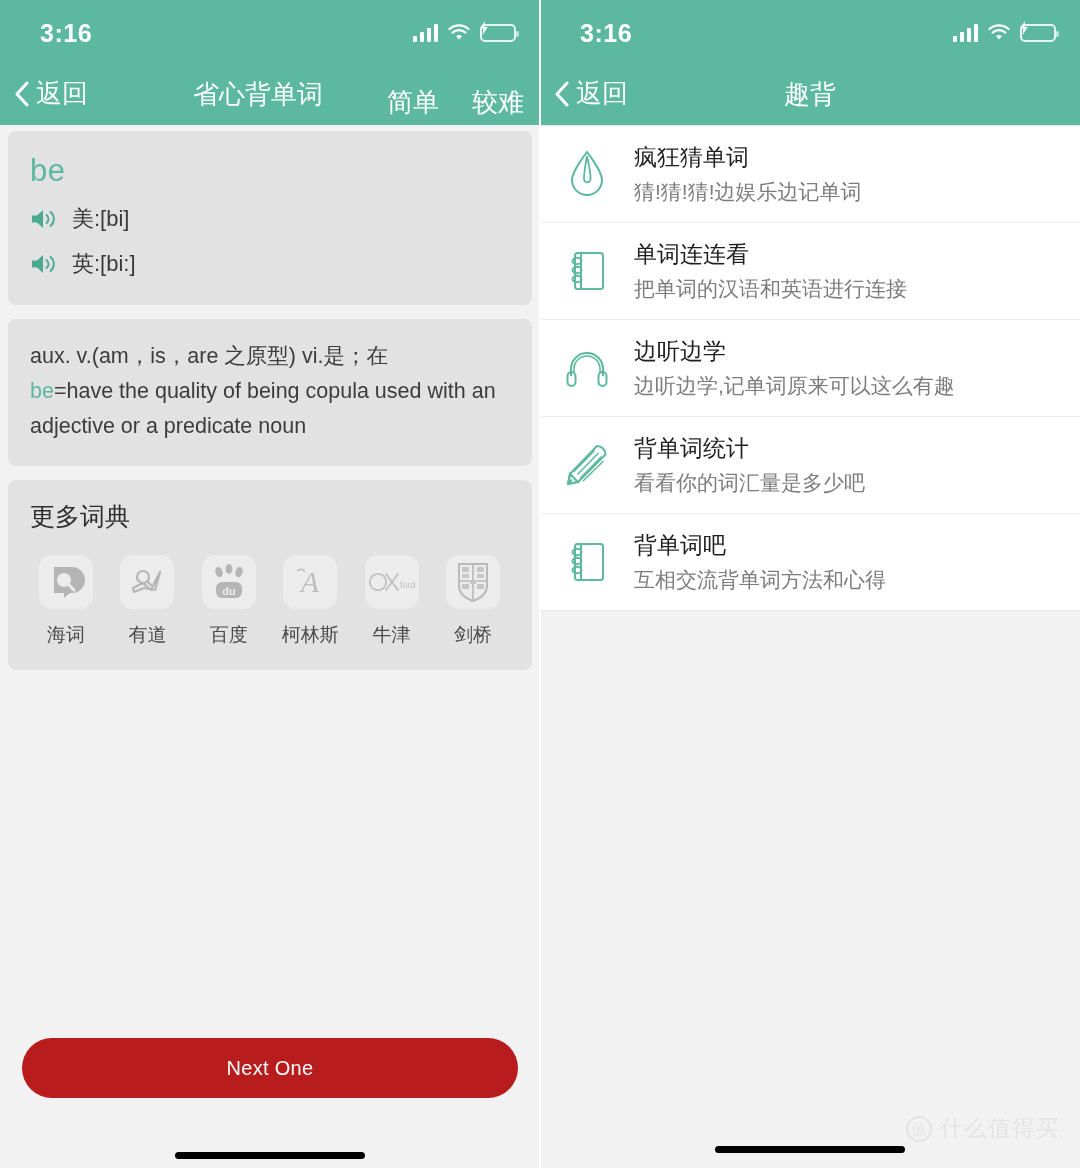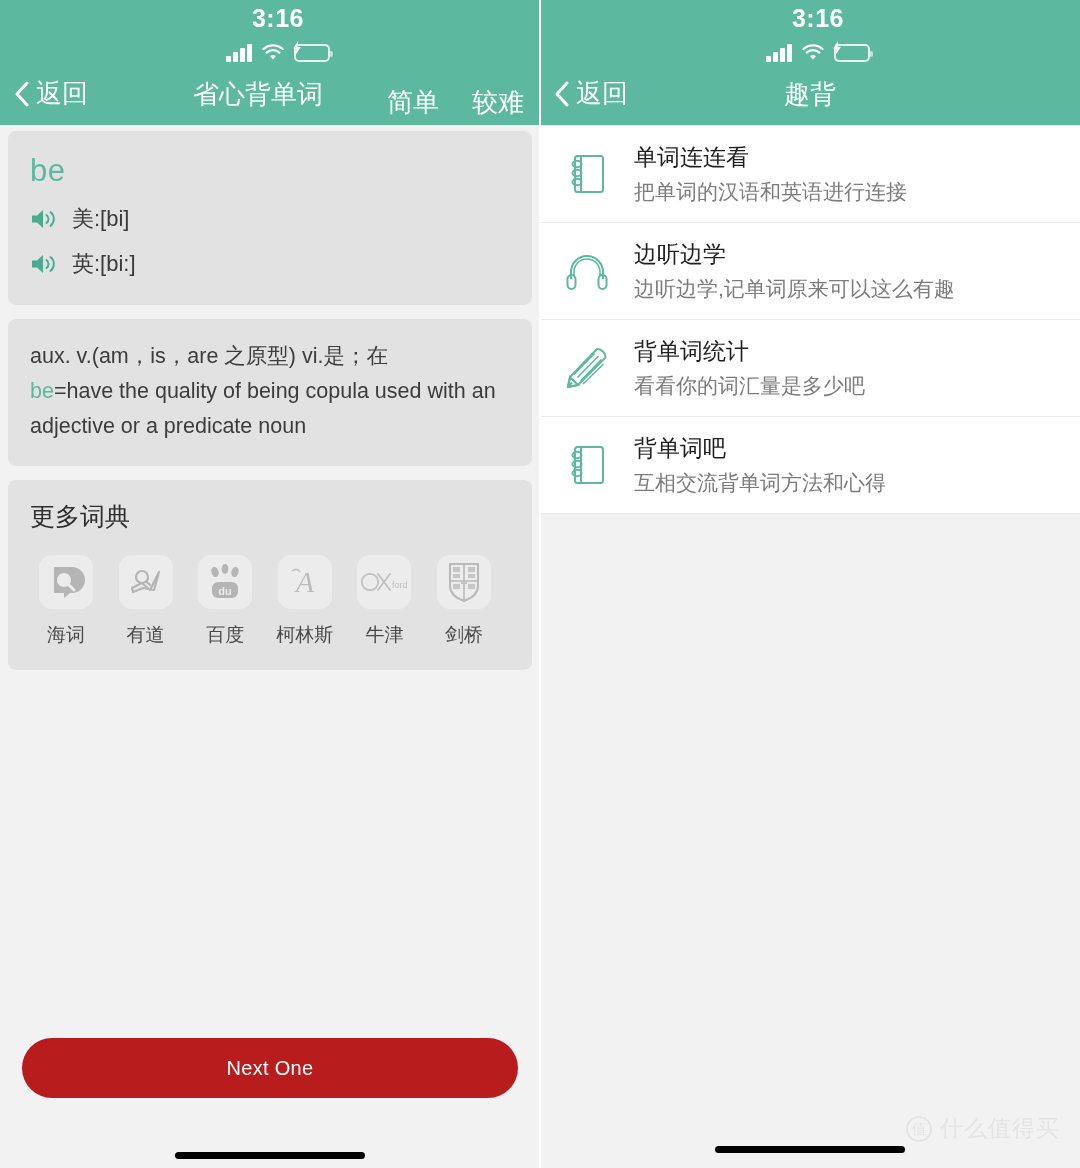--- a/index.html
+++ b/index.html
@@ -33,21 +33,20 @@
 
   
   .statusbar {
     height: 62px;
     background: #5cb99f;
     display: flex;
     align-items: center;
     justify-content: space-between;
     padding: 0 24px 0 40px;
     color: #ffffff;
-    flex-direction: column;
   }
   .status-time {
     font-size: 25px;
     font-weight: 600;
     letter-spacing: .5px;
     padding-top: 4px;
   }
   .status-right {
     display: flex;
     align-items: center;
@@ -168,21 +167,21 @@
     padding: 20px 22px 22px 22px;
     margin-top: 14px;
   }
   .def-text {
     font-size: 21.5px;
     line-height: 35px;
     color: #3c3c3c;
   }
   .def-text .hl { color: #5cb99f; }
   .card-dict {
-    padding: 20px 20px 22px 22px;
+    padding: 20px 11px 22px 22px;
     margin-top: 14px;
   }
   .dict-title {
     font-size: 25px;
     color: #2e2e2e;
     margin-bottom: 22px;
   }
   .dict-grid {
     display: flex;
     justify-content: space-between;
@@ -499,20 +498,32 @@
           <path d="M13 2 L3 13 L13 24" stroke="#fff" stroke-width="3" fill="none" stroke-linecap="round" stroke-linejoin="round"></path>
         </svg>
         <span class="nav-back-label">返回</span>
       </div>
       <div class="nav-title centered">趣背</div>
     </div>
 
     <div class="right-body">
       <div class="list">
 
+        <div class="list-item">
+          <span class="item-icon">
+            <svg width="40" height="50" viewBox="0 0 40 50">
+              <path d="M20 3 C20 3 5 22 5 31 a15 15 0 0 0 30 0 C35 22 20 3 20 3 Z" fill="none" stroke="#5cb99f" stroke-width="2"></path>
+              <path d="M20 7 C20 7 17 23 17 30 a3.3 3.3 0 0 0 6.6 0 C23.6 23 20 7 20 7 Z" fill="none" stroke="#5cb99f" stroke-width="1.8"></path>
+            </svg>
+          </span>
+          <span class="item-text">
+            <span class="item-title">疯狂猜单词</span>
+            <span class="item-sub">猜!猜!猜!边娱乐边记单词</span>
+          </span>
+        </div>
 
         <div class="list-item">
           <span class="item-icon">
             <svg width="42" height="46" viewBox="0 0 42 46">
               <rect x="9" y="5" width="28" height="36" rx="2.5" fill="none" stroke="#5cb99f" stroke-width="2"></rect>
               <path d="M15 5 v36" stroke="#5cb99f" stroke-width="2"></path>
               <g fill="none" stroke="#5cb99f" stroke-width="2">
                 <ellipse cx="11" cy="13" rx="4.5" ry="3.2"></ellipse>
                 <ellipse cx="11" cy="22" rx="4.5" ry="3.2"></ellipse>
                 <ellipse cx="11" cy="31" rx="4.5" ry="3.2"></ellipse>

